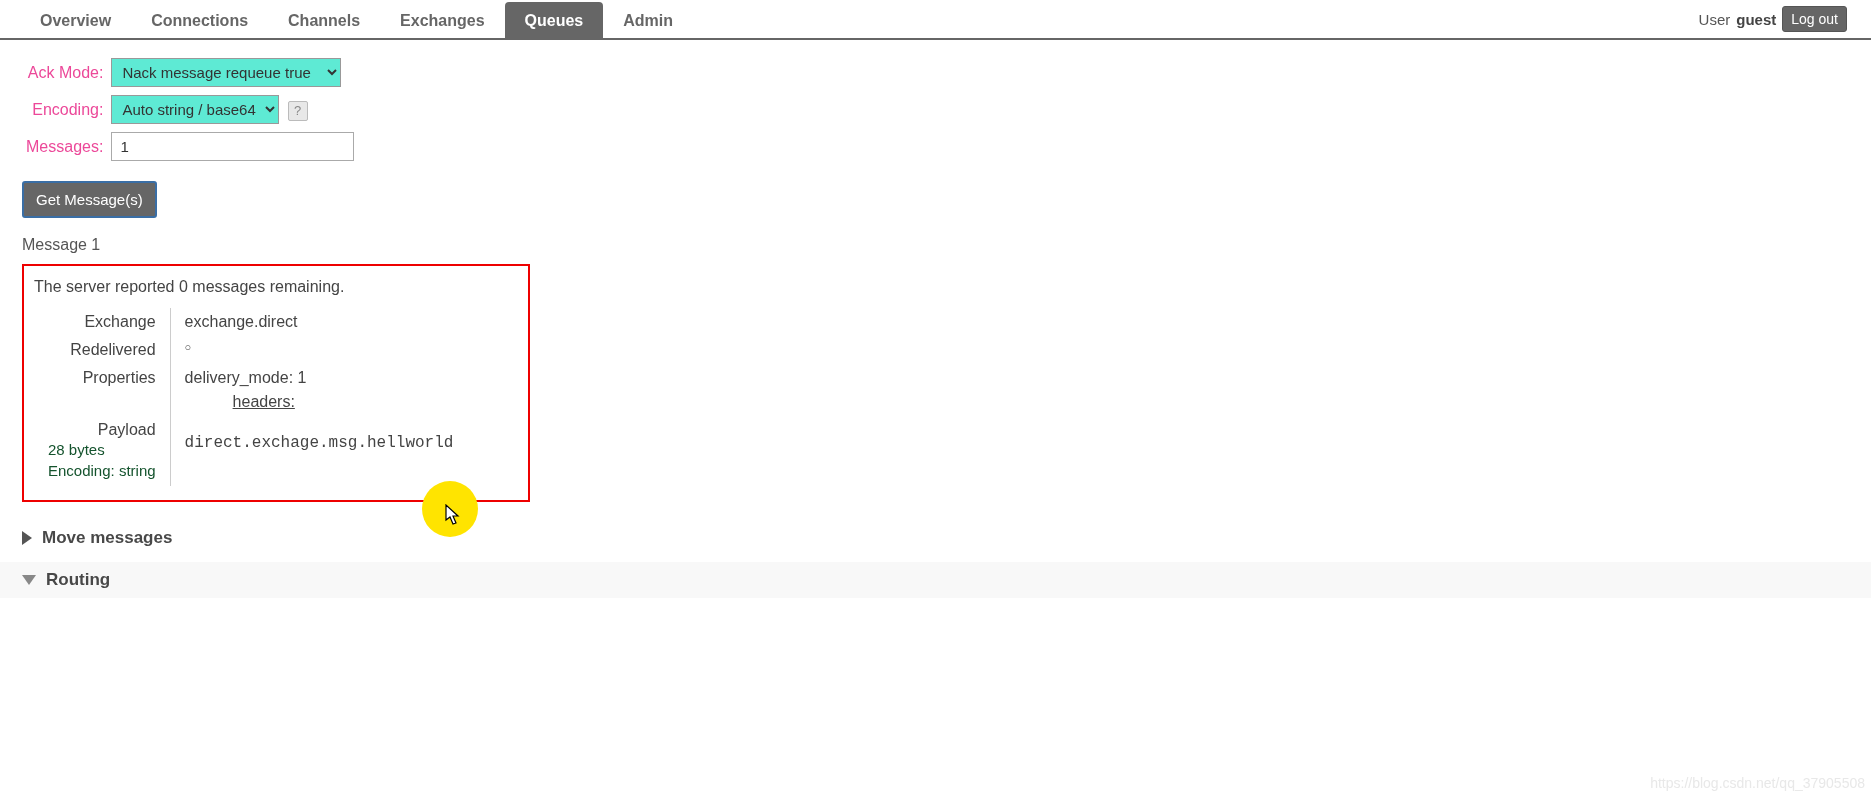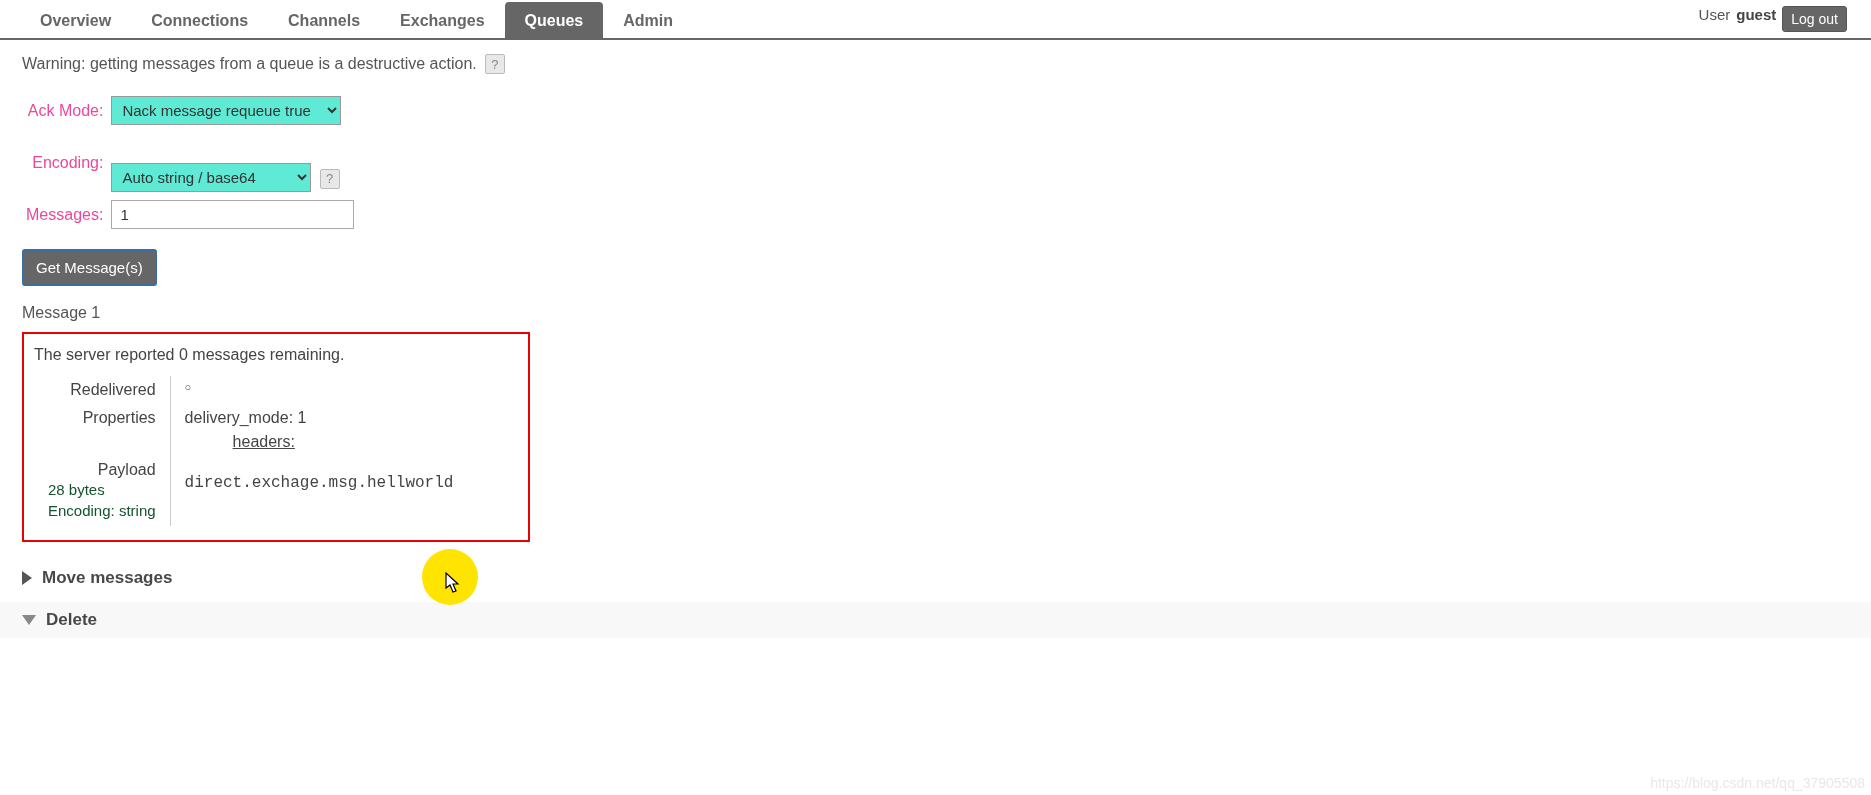--- a/index.html
+++ b/index.html
@@ -33,21 +33,21 @@
     }
     .tab.active {
       background: #666;
       color: #fff;
       border-top-left-radius: 4px;
       border-top-right-radius: 4px;
     }
     .user-area {
       margin-left: auto;
       display: flex;
-      align-items: flex-start;
+      align-items: center;
       padding-right: 24px;
       gap: 6px;
       padding-bottom: 6px;
     }
     .user-label {
       font-size: 15px;
       color: #555;
     }
     .user-name {
       font-weight: bold;
@@ -107,22 +107,21 @@
       font-size: 15px;
       padding: 4px 6px;
       border: 1px solid #999;
       background: #5eead4;
       color: #333;
     }
     .select-ack {
       width: 230px;
     }
     .select-enc {
-      width: 200px;
-      margin-top: 30px;
+      width: 168px;
     }
     input[type="text"] {
       font-family: inherit;
       font-size: 15px;
       padding: 5px 8px;
       border: 1px solid #aaa;
       width: 243px;
       color: #333;
     }
     .get-btn {
@@ -256,24 +255,20 @@
   <div class="tab">Admin</div>
   <div class="user-area">
     <span class="user-label">User</span>
     <span class="user-name">guest</span>
     <button class="logout-btn">Log out</button>
   </div>
 </div>
 
 <div class="content">
 
-  <div class="warning-row">
-    <span>Warning: getting messages from a queue is a destructive action.</span>
-    <span class="help-btn">?</span>
-  </div>
 
   <table class="form-table">
     <tbody>
         <tr>
       <td class="form-label">Ack Mode:</td>
       <td>
         <select class="select-ack">
           <option>Nack message requeue true</option>
         </select>
       </td>
@@ -298,20 +293,24 @@
 
   <button class="get-btn">Get Message(s)</button>
 
   <div class="msg-heading">Message 1</div>
 
   <div class="msg-box">
     <div class="remaining-text">The server reported 0 messages remaining.</div>
 
     <table class="details-table">
       <tbody>
+          <tr>
+        <td class="lbl">Exchange</td>
+        <td>exchange.direct</td>
+      </tr>
       <tr>
         <td class="lbl">Redelivered</td>
         <td style="font-size:11px;">○</td>
       </tr>
       <tr>
         <td class="lbl">Properties</td>
         <td>
           <span>delivery_mode: 1</span>
           <span class="sub-lbl-indent">headers:</span>
         </td>
@@ -334,18 +333,18 @@
     </div>
   </div>
 
   <div class="section-row">
     <span class="tri tri-right"></span>
     <span class="section-title">Move messages</span>
   </div>
 
   <div class="section-row delete">
     <span class="tri tri-down"></span>
-    <span class="section-title">Delete</span>
+    <span class="section-title">Routing</span>
   </div>
 
 </div>
 
 <div class="watermark">https://blog.csdn.net/qq_37905508</div>
 
 </body></html>

